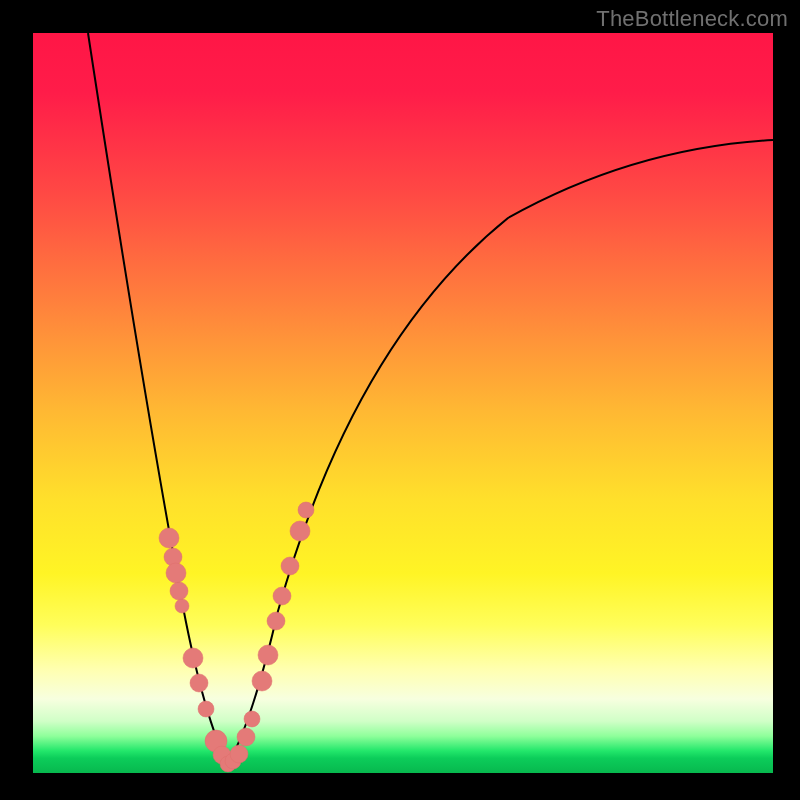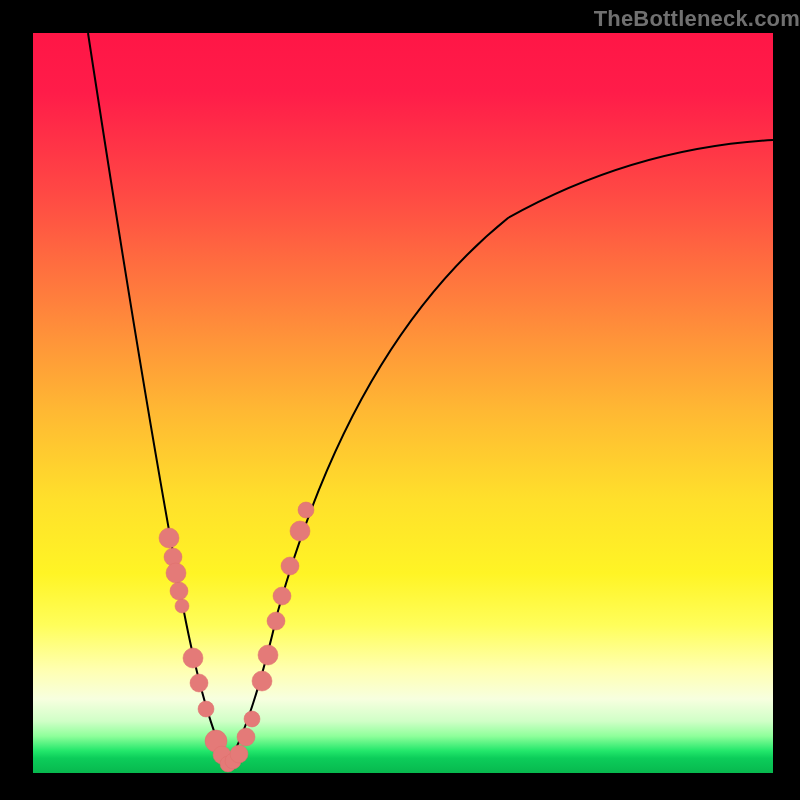--- a/index.html
+++ b/index.html
@@ -41,24 +41,24 @@
       #d0ffc7 93%,
       #8fff9b 95%,
       #23e76b 97%,
       #0ccd5a 98%,
       #07b84e 100%
     );
   }
   .watermark {
     position: absolute;
     top: 6px;
-    right: 0;
+    right: 12px;
     color: #707070;
     font-size: 22px;
-    font-weight: 700;
+    font-weight: 400;
     letter-spacing: 0.2px;
     user-select: none;
   }
   svg.overlay {
     position: absolute;
     left: 33px;
     top: 33px;
     width: 740px;
     height: 740px;
     overflow: visible;

